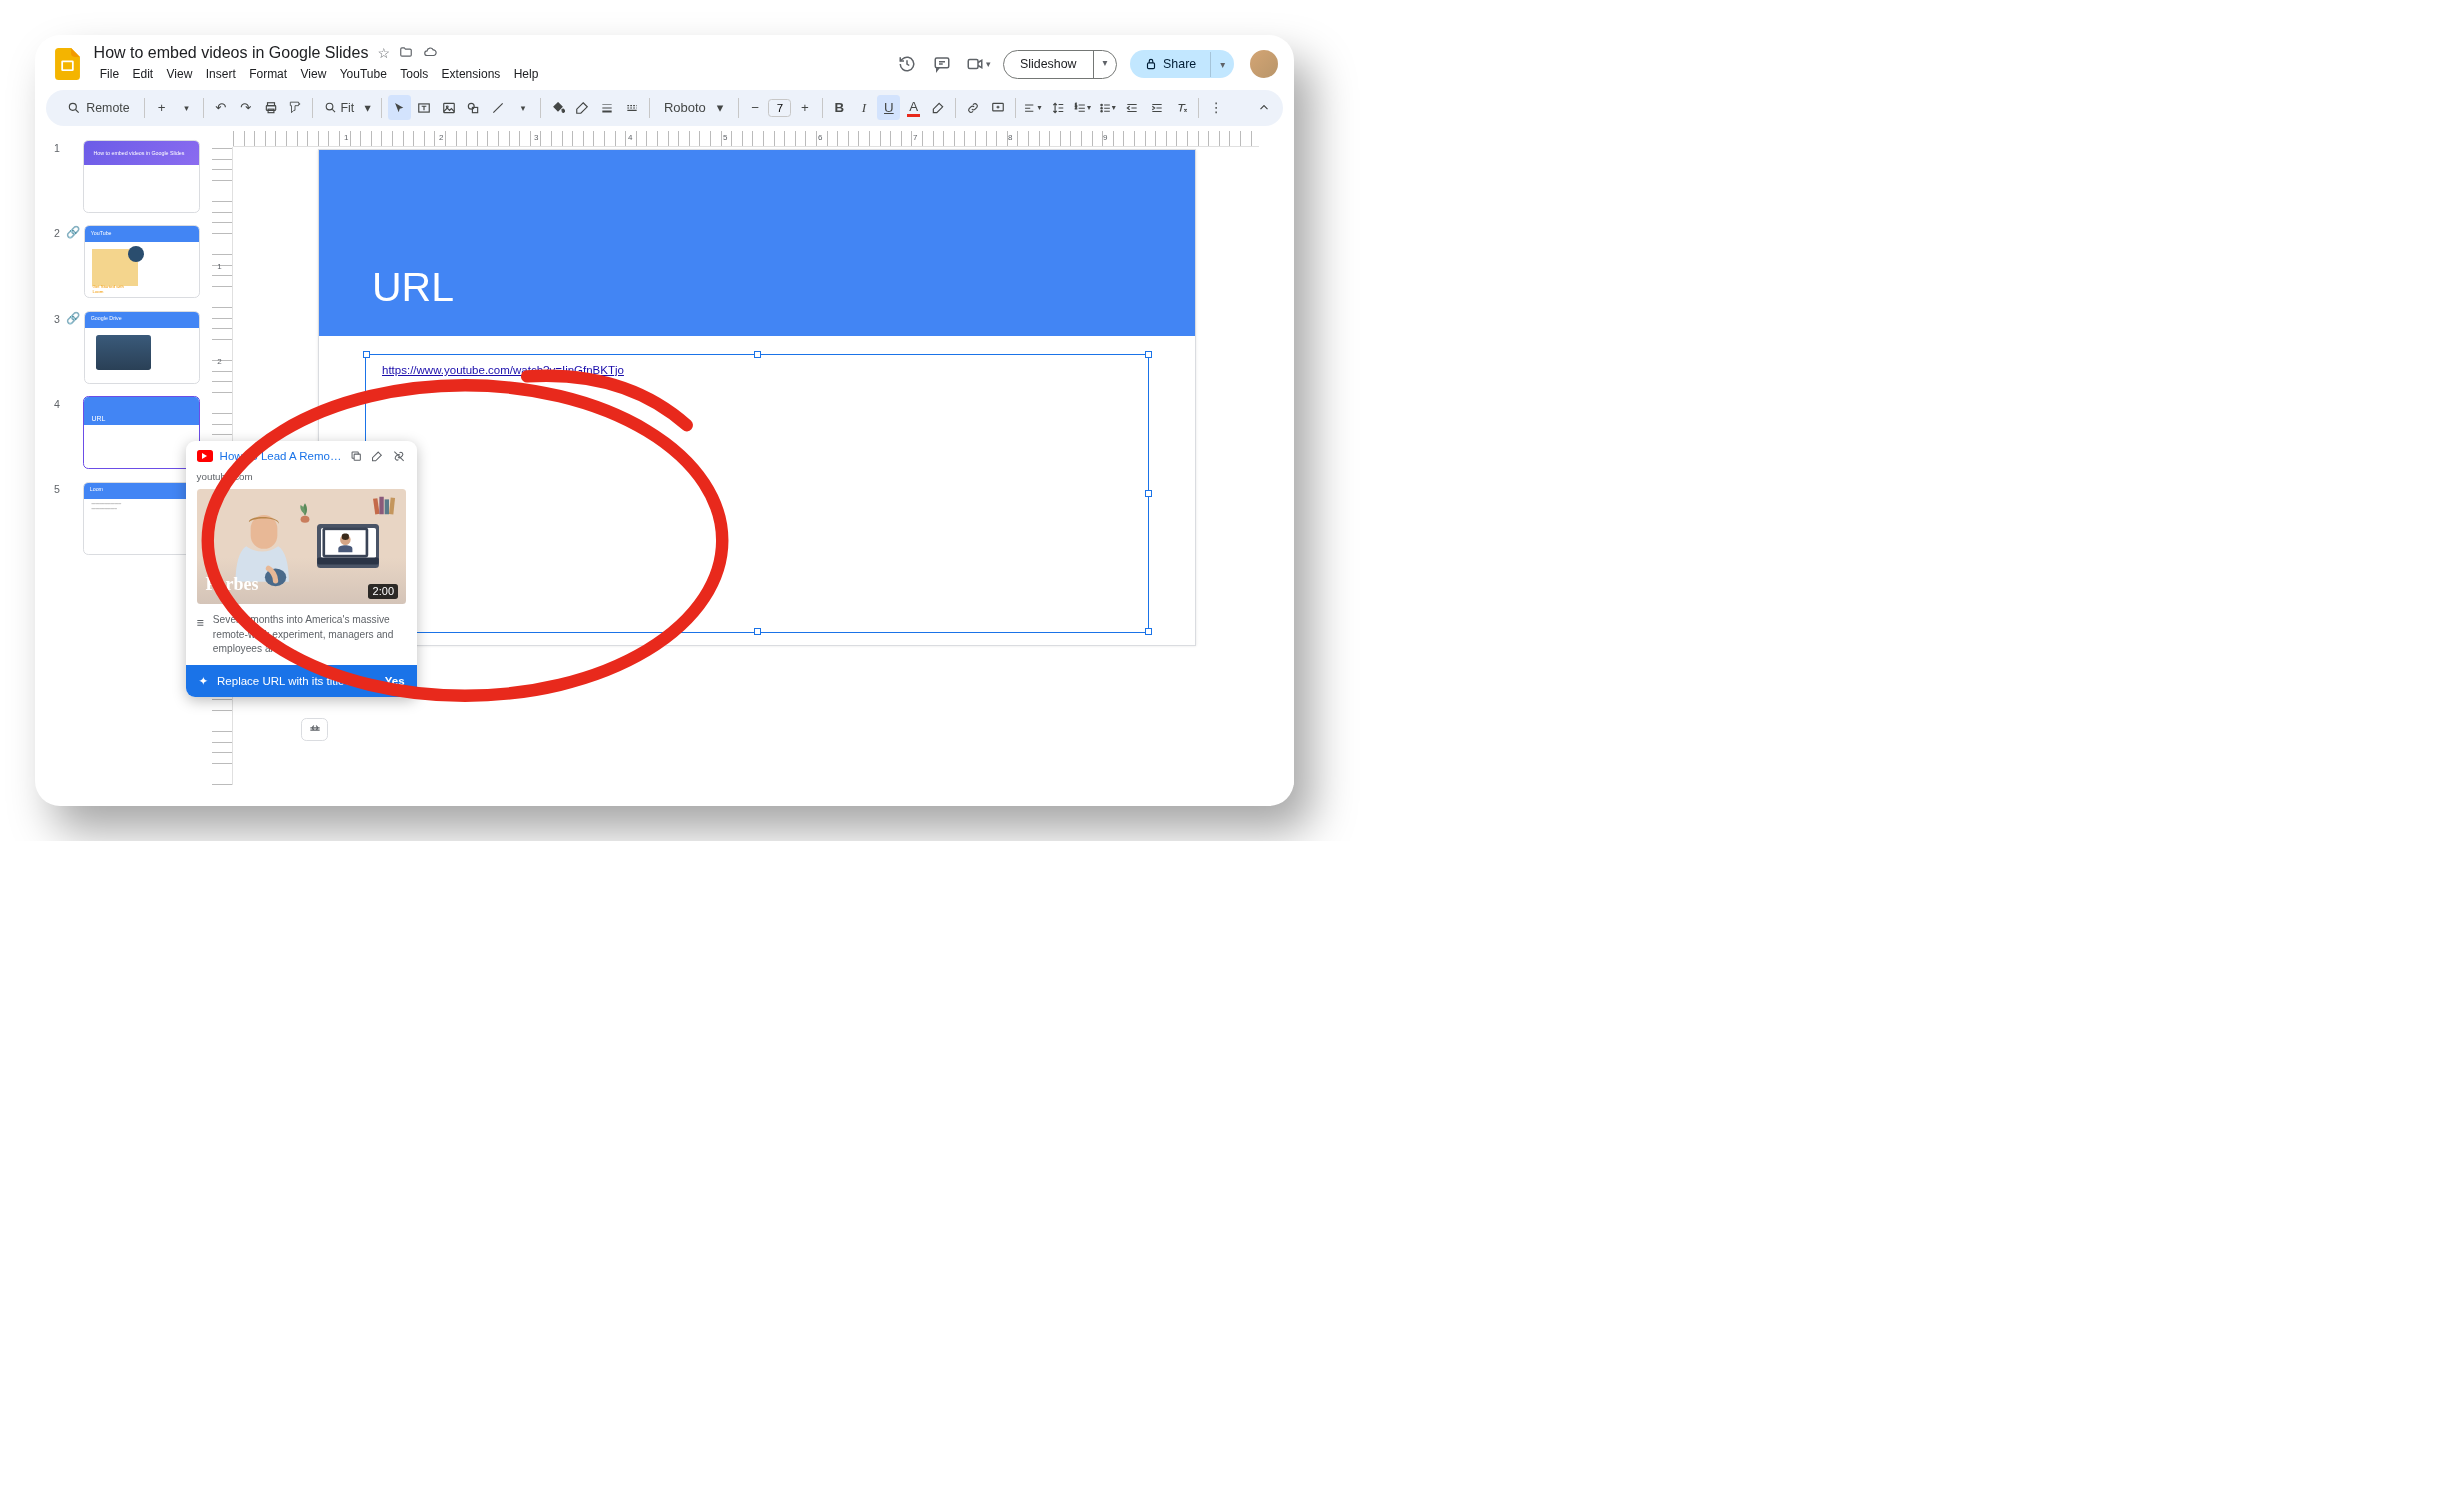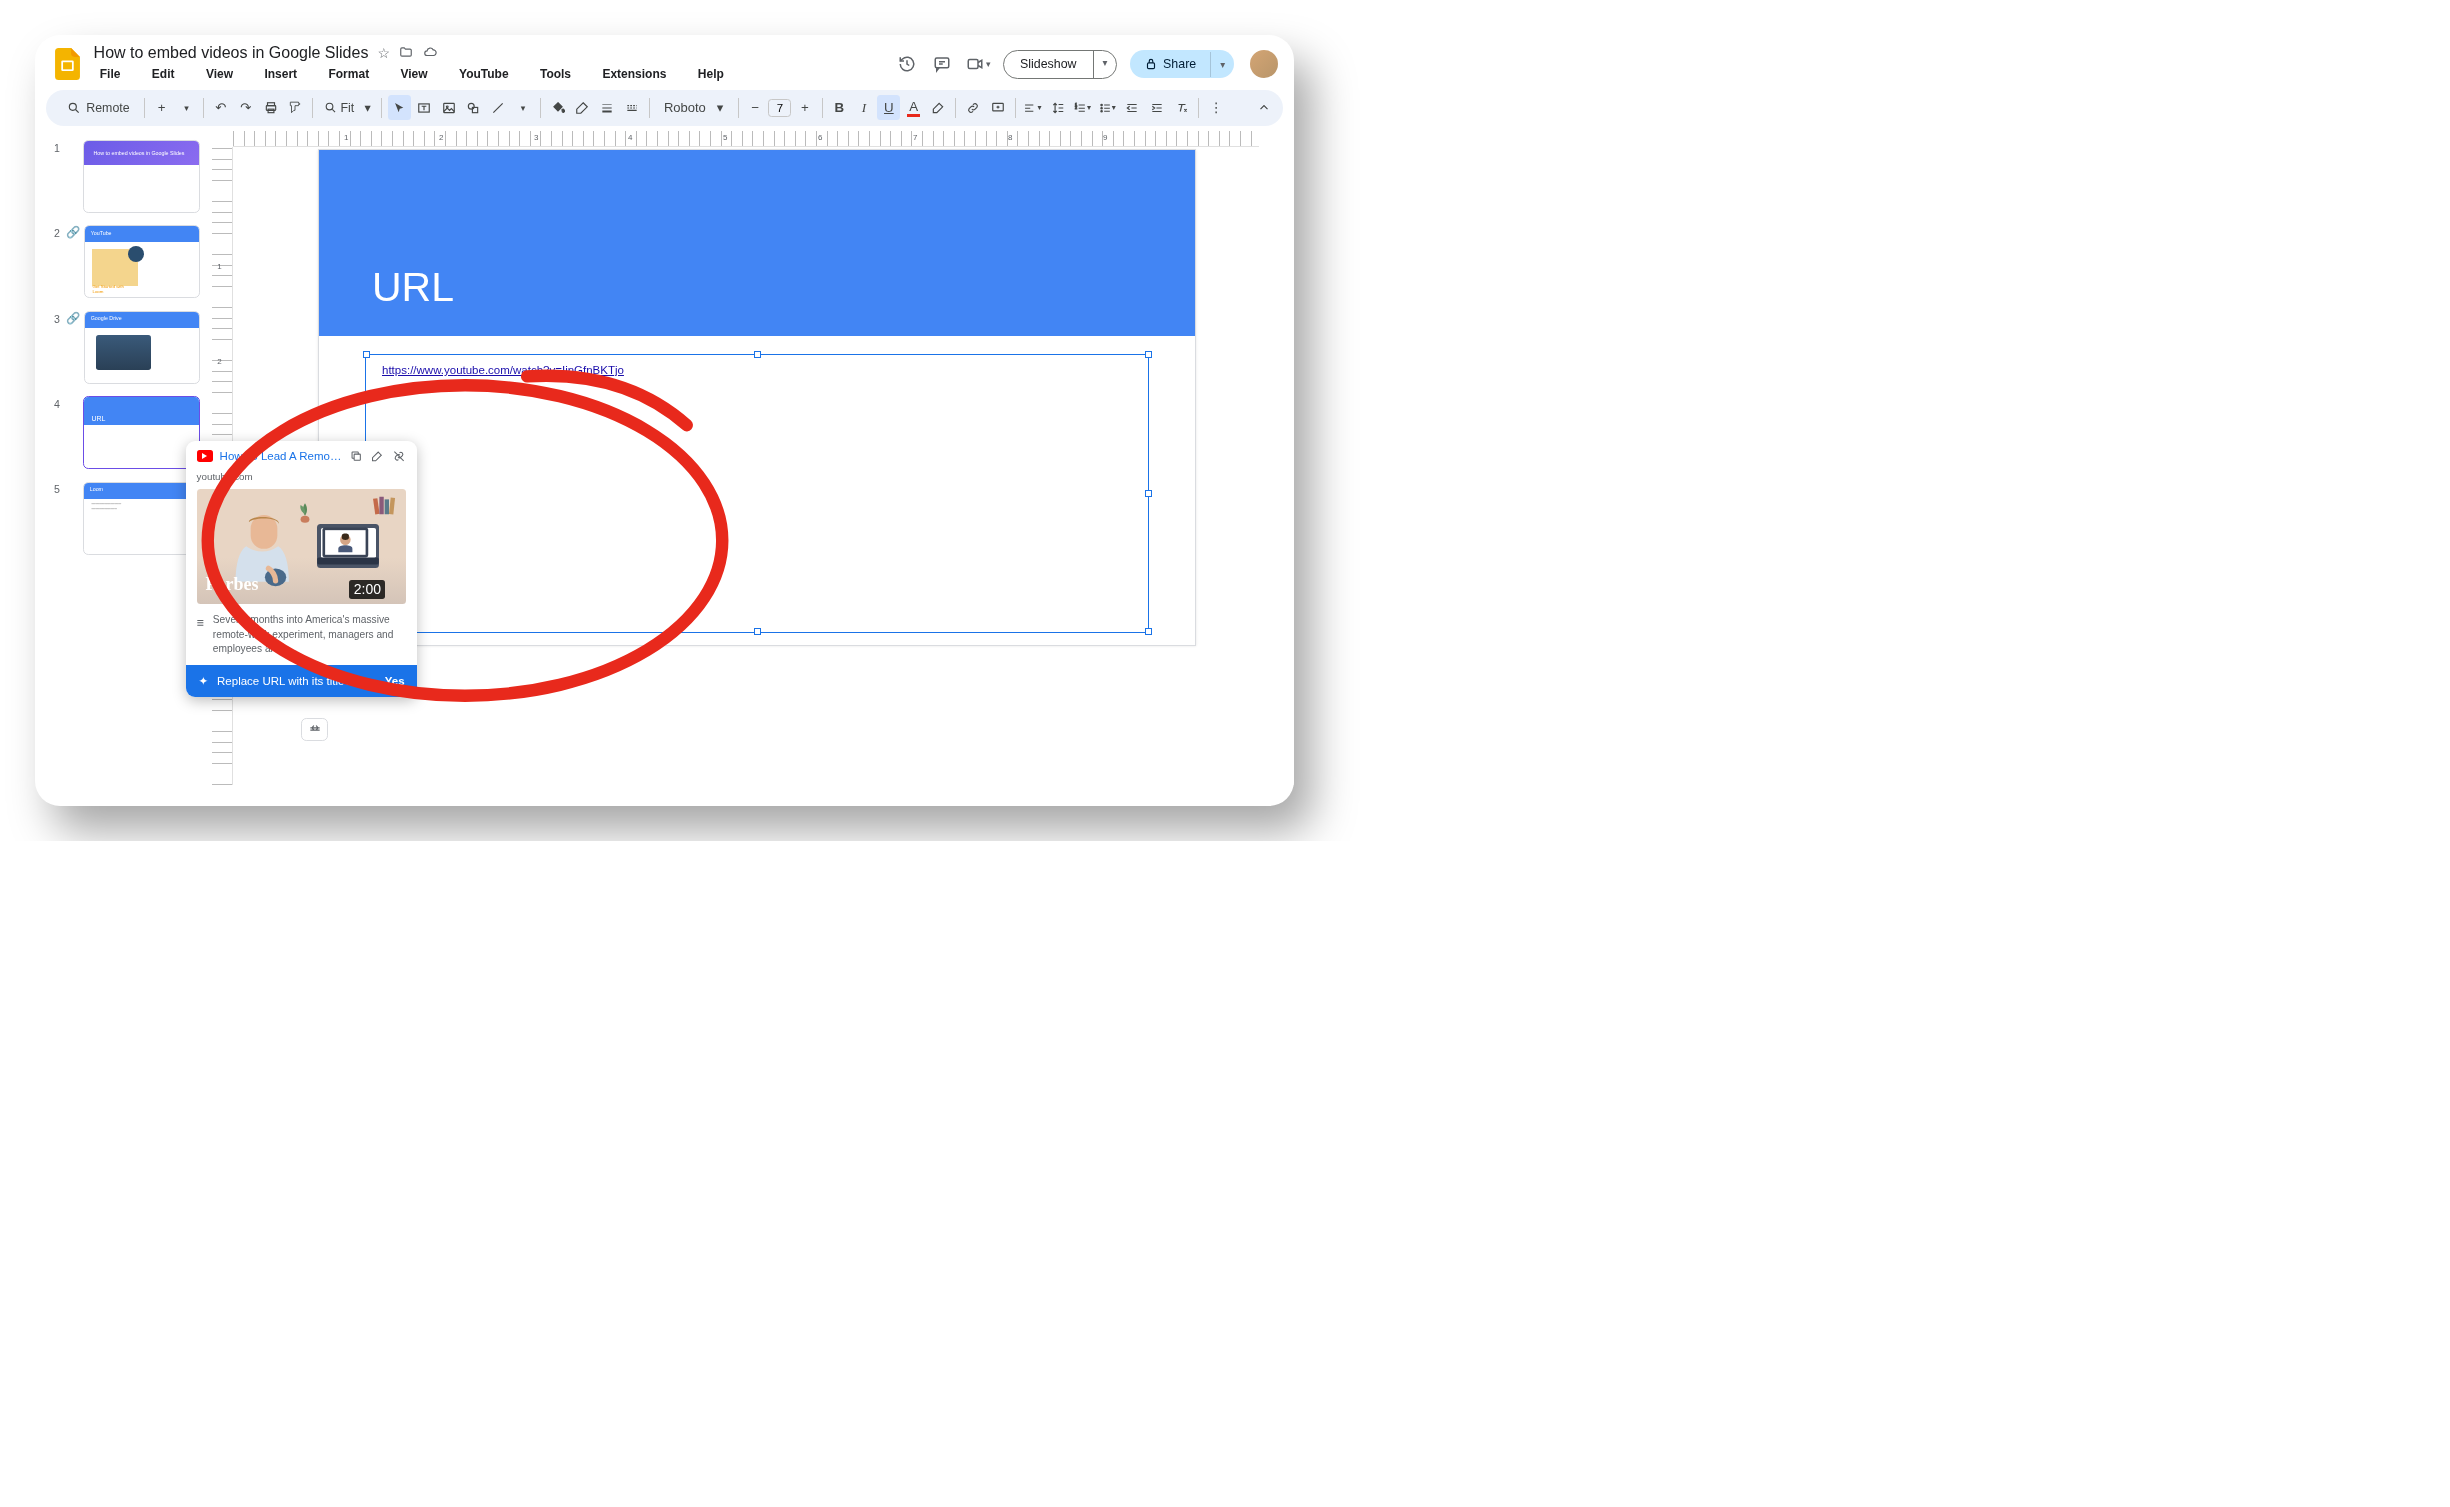--- a/index.html
+++ b/index.html
@@ -10,21 +10,21 @@
   box-shadow: 18px 25px 44px rgba(0,0,0,0.35);
 }
 .titlebar { display: flex; align-items: center; padding: 9px 16px 0 16px; gap: 10.6px; }
 .logo { width: 32px; height: 32px; display:flex; align-items:center; justify-content:center; }
 .logo svg{width:25px;height:32px;}
 .title-area { flex: 1; }
 .title-row { display: flex; align-items: center; gap: 9px; }
 .doc-title { font-size: 16px; color: #202124; }
 .title-icons { display:flex; gap:9px; color:#5f6368; }
 .title-icons span{cursor:pointer; font-size:14px;}
-.menu-row { display: flex; gap: 19px; margin-top: 1.8px; font-weight: bold; }
+.menu-row { display: flex; gap: 1px; margin-top: 1.8px; }
 .menu-row span { font-size: 12px; color: #202124; padding: 3.5px 6.2px; border-radius: 3.5px; cursor: pointer; }
 .topright { display:flex; align-items:center; gap:12.4px; color:#5f6368; }
 .iconbtn{width:23px;height:23px;display:inline-flex;align-items:center;justify-content:center;border-radius:50%;cursor:pointer;font-size:16px;}
 .meet{display:flex;align-items:center;gap:1.8px;}
 .slideshow-grp{display:flex;border:0.9px solid #747775;border-radius:18px;overflow:hidden;}
 .slideshow-btn{padding:6.2px 16px;font-size:12.4px;color:#202124;cursor:pointer;}
 .slideshow-drop{padding:6.2px 9px;border-left:0.9px solid #747775;cursor:pointer;font-size:9.8px;color:#5f6368;}
 .share-grp{display:flex;align-items:center;background:#c2e7ff;border-radius:18px;overflow:hidden;}
 .share-btn{display:flex;align-items:center;gap:5.3px;padding:7px 14px;font-size:12.4px;color:#001d35;font-weight:500;cursor:pointer;}
 .share-drop{padding:7px 9px;border-left:0.9px solid rgba(0,0,0,0.15);cursor:pointer;font-size:9.8px;}
@@ -73,21 +73,21 @@
 
 .linkcard{position:absolute;left:151px;top:406px;width:231px;background:#fff;border-radius:9px;box-shadow:0 3.5px 14px rgba(0,0,0,0.25);overflow:hidden;z-index:5;}
 .lc-head{display:flex;align-items:center;padding:9px 10.6px;gap:7px;}
 .lc-yt{width:16px;height:11.5px;background:#ff0000;border-radius:2.7px;position:relative;}
 .lc-yt::after{content:"";position:absolute;left:5.3px;top:2.7px;border-left:5.3px solid #fff;border-top:3.1px solid transparent;border-bottom:3.1px solid transparent;}
 .lc-title{flex:1;font-size:11.5px;color:#1a73e8;font-weight:500;white-space:nowrap;overflow:hidden;text-overflow:ellipsis;}
 .lc-icons{display:flex;gap:9px;color:#5f6368;font-size:12.4px;}
 .lc-domain{font-size:9.8px;color:#5f6368;padding:0 10.6px 7px;}
 .lc-thumb{margin:0 10.6px;height:115px;background:linear-gradient(180deg,#e8d5c4 0%,#e8d5c4 60%,#d4c4b8 100%);border-radius:3.5px;position:relative;overflow:hidden;}
 .lc-forbes{position:absolute;left:9px;bottom:9px;color:#fff;font-family:Georgia,serif;font-weight:700;font-size:18px;}
-.lc-dur{position:absolute;right:21px;bottom:5.3px;background:rgba(0,0,0,0.8);color:#fff;font-size:14px;padding:1.8px 4.4px;border-radius:2.7px;font-weight:500;}
+.lc-dur{position:absolute;right:8px;bottom:5.3px;background:rgba(0,0,0,0.8);color:#fff;font-size:11px;padding:1.8px 4.4px;border-radius:2.7px;font-weight:500;}
 .lc-person{position:absolute;left:27px;bottom:0;width:80px;height:89px;}
 .lc-laptop{position:absolute;right:27px;top:35px;width:62px;height:44px;background:#4a5466;border-radius:3.5px;}
 .lc-laptop::before{content:"";position:absolute;inset:3.5px 3.5px 10.6px 3.5px;background:#fff;border-radius:1.8px;}
 .lc-plant{position:absolute;top:7px;left:48%;width:16px;height:27px;}
 .lc-books{position:absolute;top:5.3px;right:7px;width:27px;height:21px;}
 .lc-cap{display:flex;gap:9px;padding:9px 10.6px;font-size:10.2px;color:#5f6368;line-height:1.4;}
 .lc-capicon{color:#5f6368;font-size:12.4px;margin-top:1.8px;}
 .lc-action{background:#1a73e8;color:#fff;display:flex;align-items:center;padding:9px 12.4px;gap:9px;font-size:11.5px;}
 .lc-action-txt{flex:1;}
 .lc-yes{font-weight:600;cursor:pointer;}

